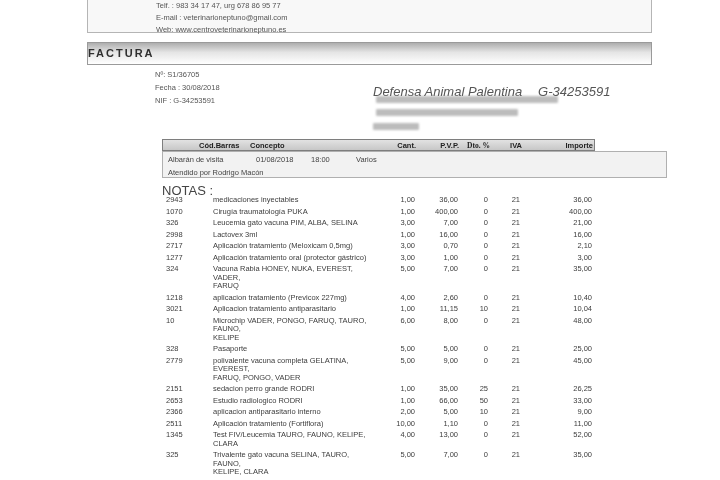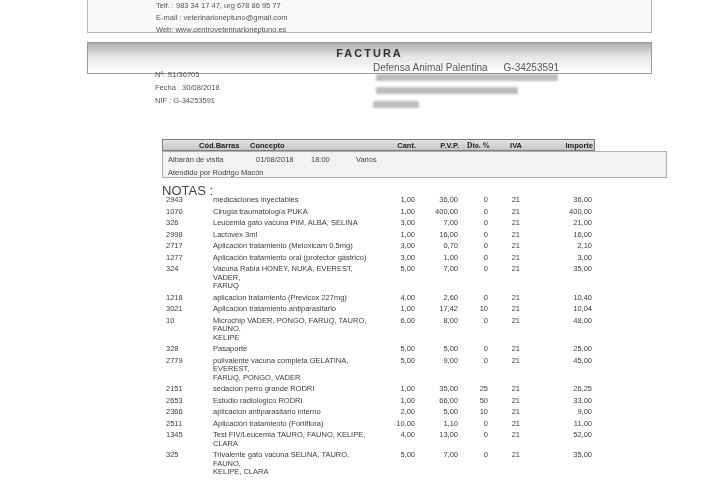--- a/index.html
+++ b/index.html
@@ -9,33 +9,33 @@
 
   
   .company-box { position:absolute; left:87px; top:-31px; width:565px; height:64px;
                  background:#f8f8f8; border:1px solid #b5b5b5; }
   .company-line { position:absolute; left:68px; font-size:7.5px; color:#555; white-space:nowrap; }
   .company-line.l1 { top:31px; }
   .company-line.l2 { top:43px; }
   .company-line.l3 { top:55px; }
 
   
-  .factura-bar { position:absolute; left:87px; top:42px; width:565px; height:32px;
+  .factura-bar { position:absolute; left:87px; top:42px; width:565px; height:23px;
                  border:1px solid #9a9a9a;
                  background:linear-gradient(180deg,#aeaeae 0%,#e5e5e5 45%,#ffffff 100%);
-                 text-align:center; }
+                 text-align:left; }
   .factura-bar span { font-size:11px; font-weight:bold; letter-spacing:2px;
                       color:#2f2f2f; line-height:15px; }
 
   
   .invoice-meta { position:absolute; left:155px; top:68px; font-size:7.5px; color:#555; }
   .invoice-meta div { line-height:13px; white-space:nowrap; }
 
   
-  .client-block { position:absolute; left:373px; top:62px; font-size:10px; color:#555; width:200px; }
+  .client-block { position:absolute; left:373px; top:84px; font-size:13px; color:#555; width:200px;font-style:italic; }
   .client-line1 { display:flex; gap:16px; white-space:nowrap; }
   .blur-line { position:absolute; background:#7c7c7c; opacity:.5; filter:blur(1.3px);
                height:7px; border-radius:1px; }
   .blur-line.b1 { top:12px; left:3px;  width:182px; }
   .blur-line.b2 { top:25px; left:3px;  width:142px; }
   .blur-line.b3 { top:39px; left:0px;  width:46px;  }
 
   
   .grid-cols { display:grid; grid-template-columns:51px 157px 45px 43px 36px 33px 68px; }
   .thead { position:absolute; left:162px; top:139px; width:433px; height:12px;
@@ -189,21 +189,21 @@
         <div class="num">4,00</div>
         <div class="num">2,60</div>
         <div class="num c-dto">0</div>
         <div class="num c-iva">21</div>
         <div class="num c-imp">10,40</div>
       </div>
       <div class="irow grid-cols">
         <div class="c-code">3021</div>
         <div class="c-concept">Aplicacion tratamiento antiparasitario</div>
         <div class="num">1,00</div>
-        <div class="num">17,42</div>
+        <div class="num">11,15</div>
         <div class="num c-dto">10</div>
         <div class="num c-iva">21</div>
         <div class="num c-imp">10,04</div>
       </div>
       <div class="irow grid-cols">
         <div class="c-code">10</div>
         <div class="c-concept">Microchip VADER, PONGO, FARUQ, TAURO, FAUNO,
 KELIPE</div>
         <div class="num">6,00</div>
         <div class="num">8,00</div>

